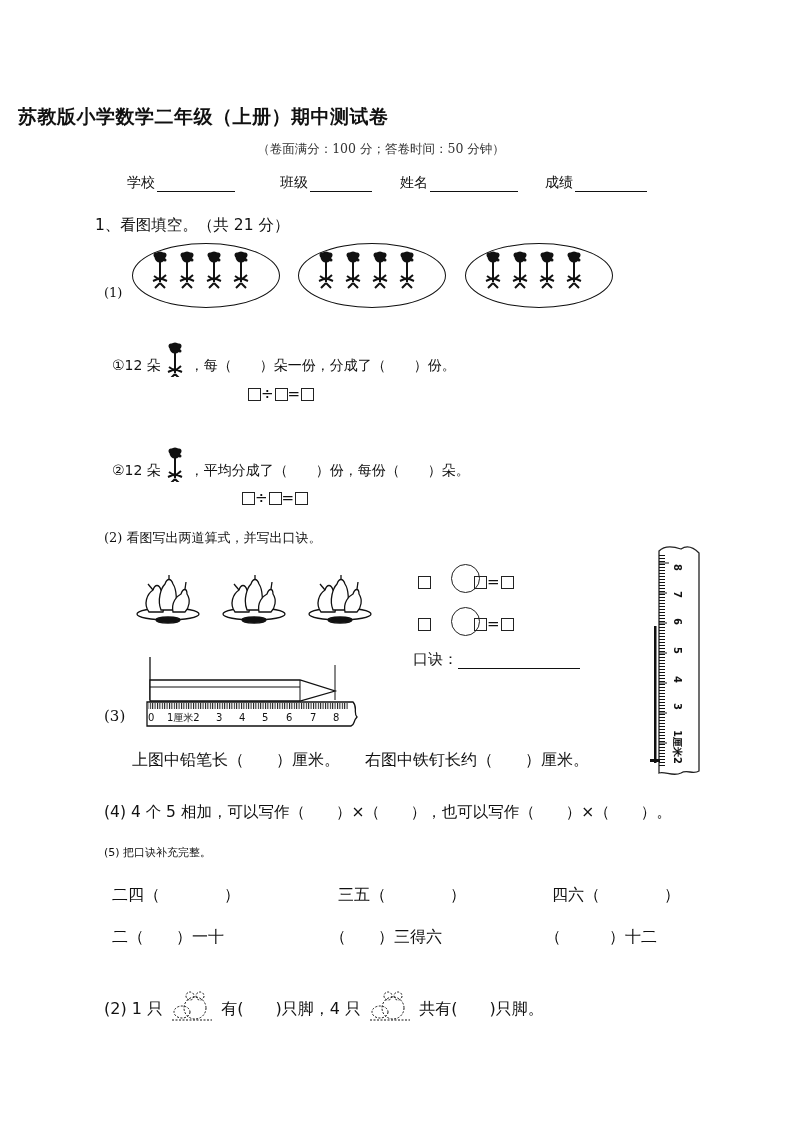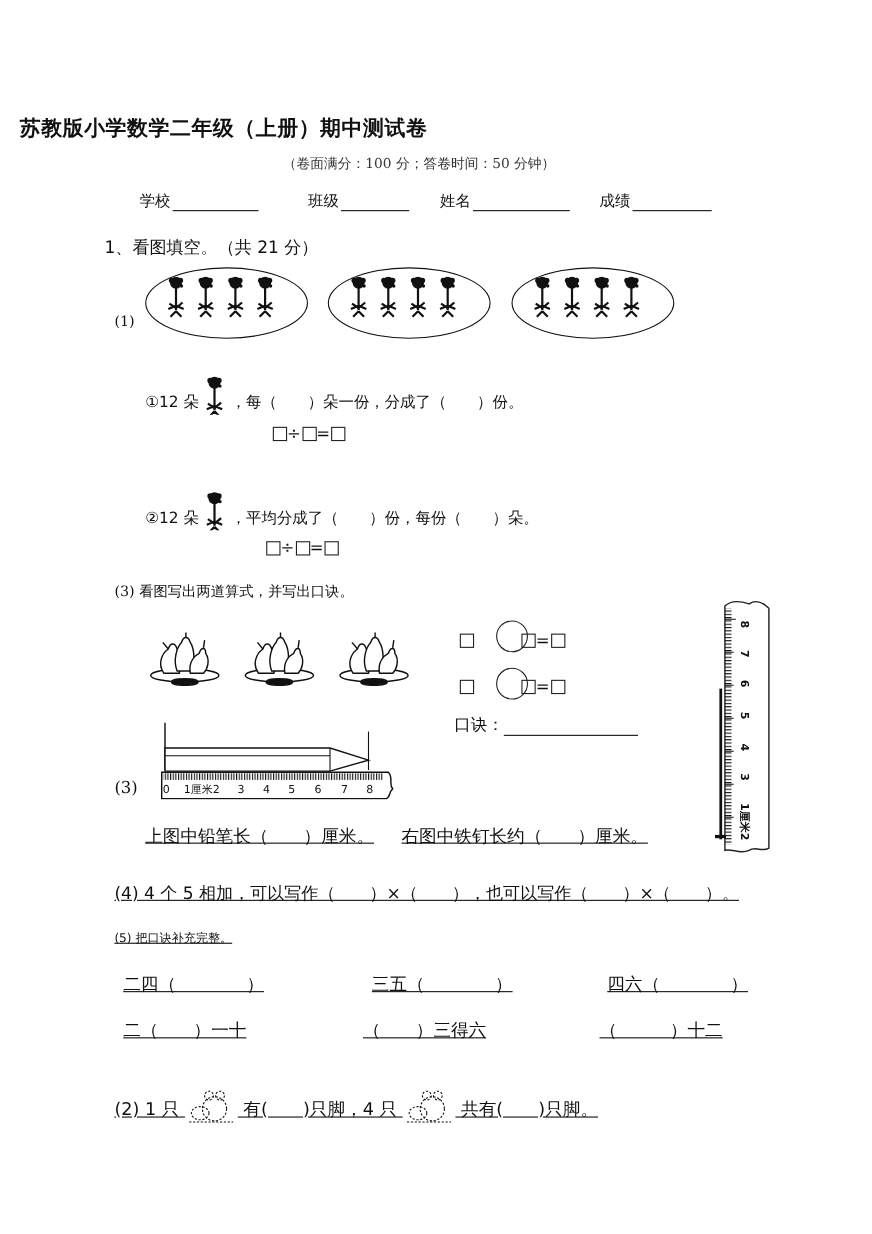--- a/index.html
+++ b/index.html
@@ -5,27 +5,27 @@
   html, body { margin:0; padding:0; background:#fff; }
   body { width:793px; height:1122px; position:relative; overflow:hidden;
          font-family:"DejaVu Sans", "Liberation Sans", sans-serif; color:#111; }
   .abs { position:absolute; white-space:nowrap; }
   .title { left:0; width:793px; top:104px; text-align:left; font-size:19px; font-weight:bold; letter-spacing:0.5px;margin-left:18px; }
   .subtitle { left:0; width:762px; top:141px; text-align:center; font-size:12.5px; color:#333; font-family:"DejaVu Serif", serif; }
   .info { top:174px; font-size:14px; }
   .info .line { display:inline-block; border-bottom:1px solid #111; height:16px; vertical-align:bottom; margin-left:2px; }
   .q1 { left:95px; top:215px; font-size:15.5px; }
   .oval { position:absolute; border:1.3px solid #111; border-radius:50%; }
-  .p { font-size:14px;margin-left:20px; }
+  .p { font-size:14px; }
   .small { font-size:13px; font-family:"DejaVu Serif", serif; }
   .eq { font-size:15px; letter-spacing:1px; }
   .box { display:inline-block; width:11px; height:11px; border:1.3px solid #222; vertical-align:middle; }
   .circ { position:absolute; width:27px; height:27px; border:1.3px solid #222; border-radius:50%; }
   .pears { position:absolute; }
-  .big { font-size:16px;text-decoration:underline; }
+  .big { font-size:16px; }
 </style>
 </head>
 <body>
 
 <div class="abs title">苏教版小学数学二年级（上册）期中测试卷</div>
 <div class="abs subtitle">（卷面满分：100 分；答卷时间：50 分钟）</div>
 
 <div class="abs info" style="left:127px;">
   <span>学校</span><span class="line" style="width:78px;"></span>
 </div>
@@ -90,21 +90,21 @@
   <span>②12 朵</span>
   <svg width="20" height="36" style="vertical-align:bottom; margin-bottom:-2px;">
       <use href="#flw"></use>
     </svg>
   <span>，平均分成了（　　）份，每份（　　）朵。</span>
 </div>
 <div class="abs eq" style="left:242px; top:489px;">
   <span class="box"></span>÷<span class="box"></span>=<span class="box"></span>
 </div>
 
-<div class="abs small" style="left:104px; top:529px;">(3) 看图写出两道算式，并写出口诀。</div>
+<div class="abs small" style="left:104px; top:529px;">(2) 看图写出两道算式，并写出口诀。</div>
 
 <svg class="pears" style="left:135px; top:570px;" width="250" height="60">
   <g id="plate" stroke="#111" fill="#fff" stroke-width="1.3">
     <ellipse cx="33" cy="44" rx="31" ry="6"></ellipse>
     <ellipse cx="33" cy="50" rx="12" ry="3" fill="#111"></ellipse>
     <path d="M14 42 C8 34,12 24,18 20 C20 14,24 14,26 20 C30 26,30 36,28 42 Z"></path>
     <path d="M26 40 C22 30,26 18,30 14 C32 8,36 8,38 14 C42 20,42 32,40 40 Z"></path>
     <path d="M38 42 C36 32,42 26,46 24 C48 18,52 18,52 24 C56 30,54 38,50 42 Z"></path>
     <line x1="18" y1="20" x2="13" y2="14"></line>
       <line x1="34" y1="9" x2="34" y2="5"></line>

